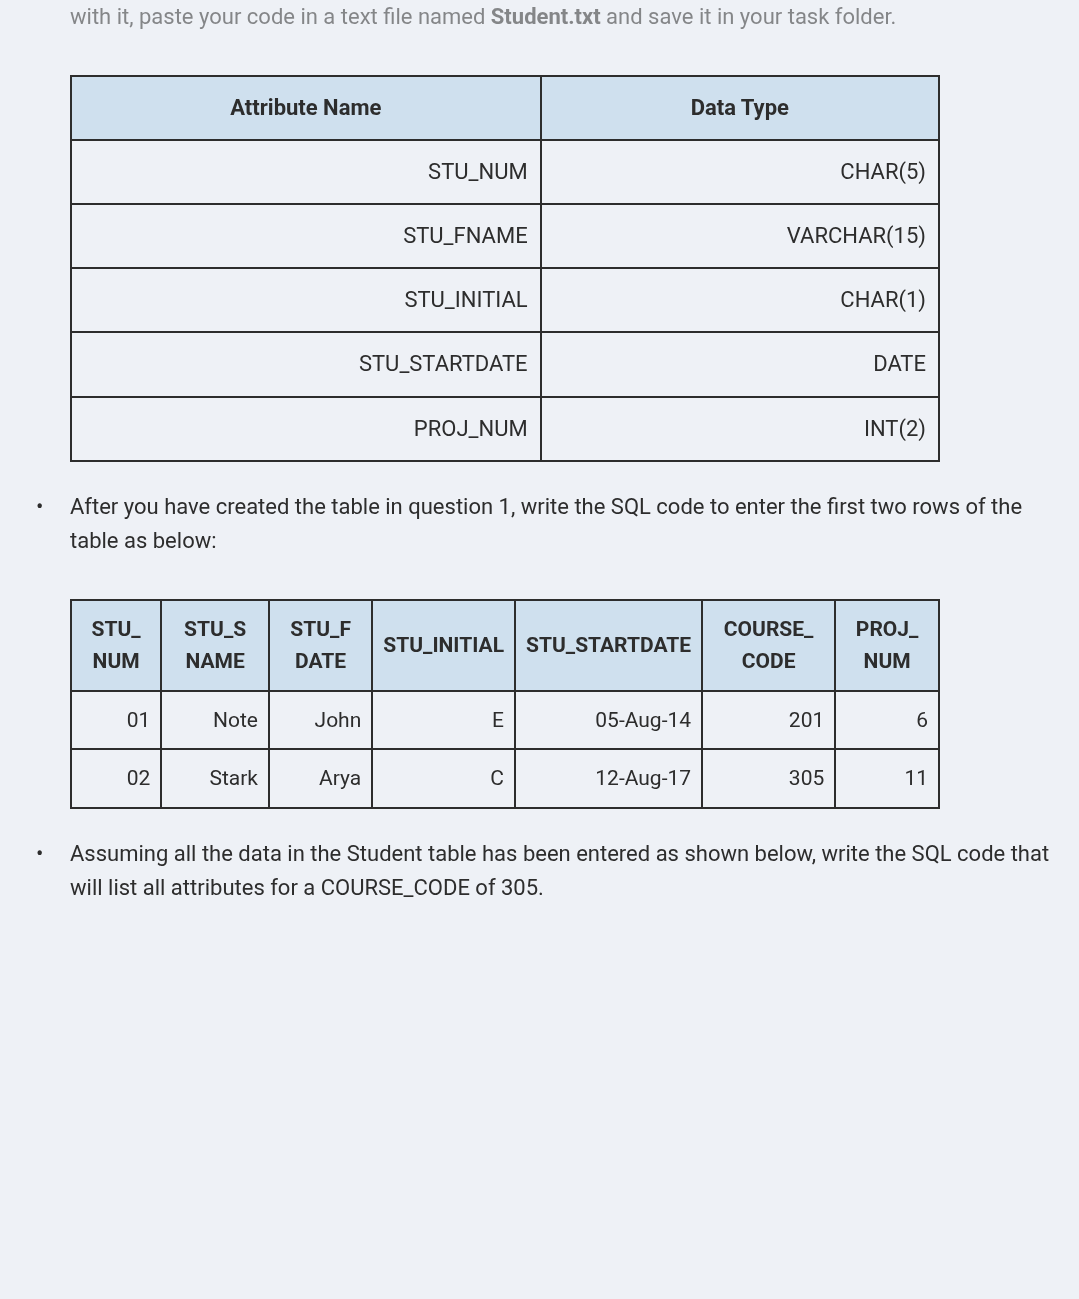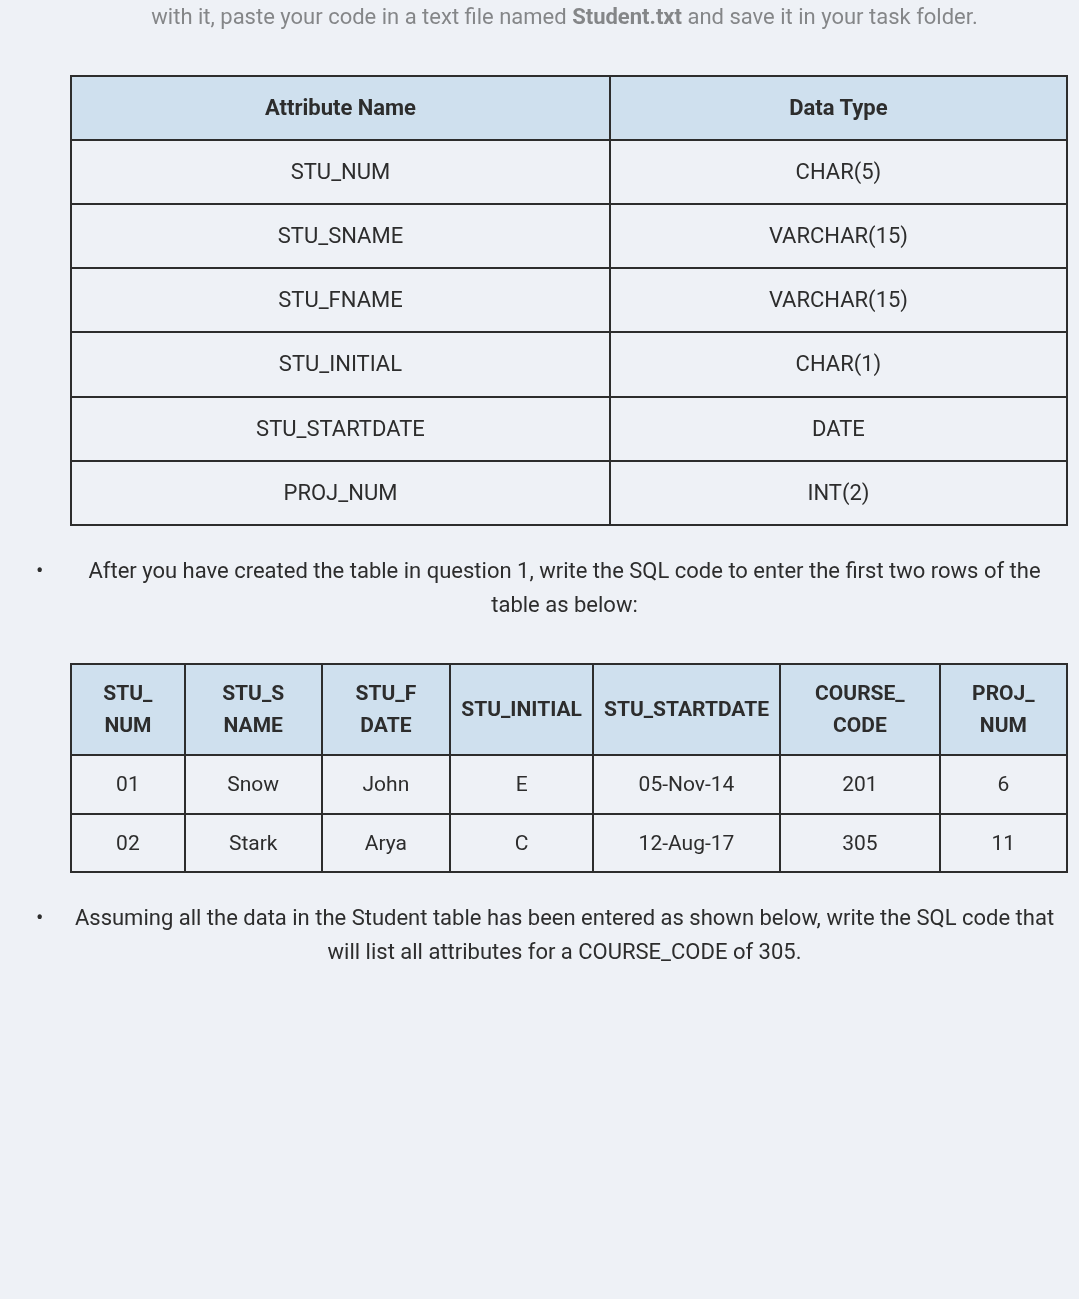--- a/index.html
+++ b/index.html
@@ -17,49 +17,48 @@
       width: 1079px;
     }
     ul.bulleted {
       list-style: none;
       padding-left: 0;
     }
     ul.bulleted > li {
       position: relative;
       padding-left: 50px;
       margin-bottom: 20px;
-      text-align: center;
     }
     ul.bulleted > li::before {
       content: "•";
       position: absolute;
       left: 16px;
       top: 0;
       font-size: 22px;
       color: #2d2d2d;
     }
     .partial-top {
       color: #2d2d2d;
     }
     .partial-top .faded {
       color: rgba(45,45,45,0.55);
     }
     strong {
       font-weight: 700;
     }
     table {
       border-collapse: collapse;
-      width: 998px;
+      width: 870px;
       margin: 41px 0 28px 50px;
       background: transparent;
     }
     table th, table td {
       border: 2px solid #2d2d2d;
       padding: 14px 12px;
-      text-align: center;
+      text-align: right;
       vertical-align: middle;
       font-size: 22px;
     }
     table th {
       background-color: #cfe0ee;
       font-weight: 700;
       text-align: center;
     }
     .t2 th, .t2 td {
       padding: 12px 10px;
@@ -83,24 +82,20 @@
   <thead>
     <tr>
       <th>Attribute Name</th>
       <th>Data Type</th>
     </tr>
   </thead>
   <tbody>
     <tr>
         <td>STU_NUM</td>
         <td>CHAR(5)</td>
-      </tr>
-    <tr>
-        <td>STU_SNAME</td>
-        <td>VARCHAR(15)</td>
       </tr>
     <tr>
         <td>STU_FNAME</td>
         <td>VARCHAR(15)</td>
       </tr>
     <tr>
         <td>STU_INITIAL</td>
         <td>CHAR(1)</td>
       </tr>
     <tr>
@@ -128,24 +123,24 @@
       <th>STU_F DATE</th>
       <th>STU_INITIAL</th>
       <th>STU_STARTDATE</th>
       <th>COURSE_ CODE</th>
       <th>PROJ_ NUM</th>
     </tr>
   </thead>
   <tbody>
     <tr>
       <td>01</td>
-      <td>Snow</td>
+      <td>Note</td>
       <td>John</td>
       <td>E</td>
-      <td>05-Nov-14</td>
+      <td>05-Aug-14</td>
       <td>201</td>
       <td>6</td>
     </tr>
     <tr>
       <td>02</td>
       <td>Stark</td>
       <td>Arya</td>
       <td>C</td>
       <td>12-Aug-17</td>
       <td>305</td>

